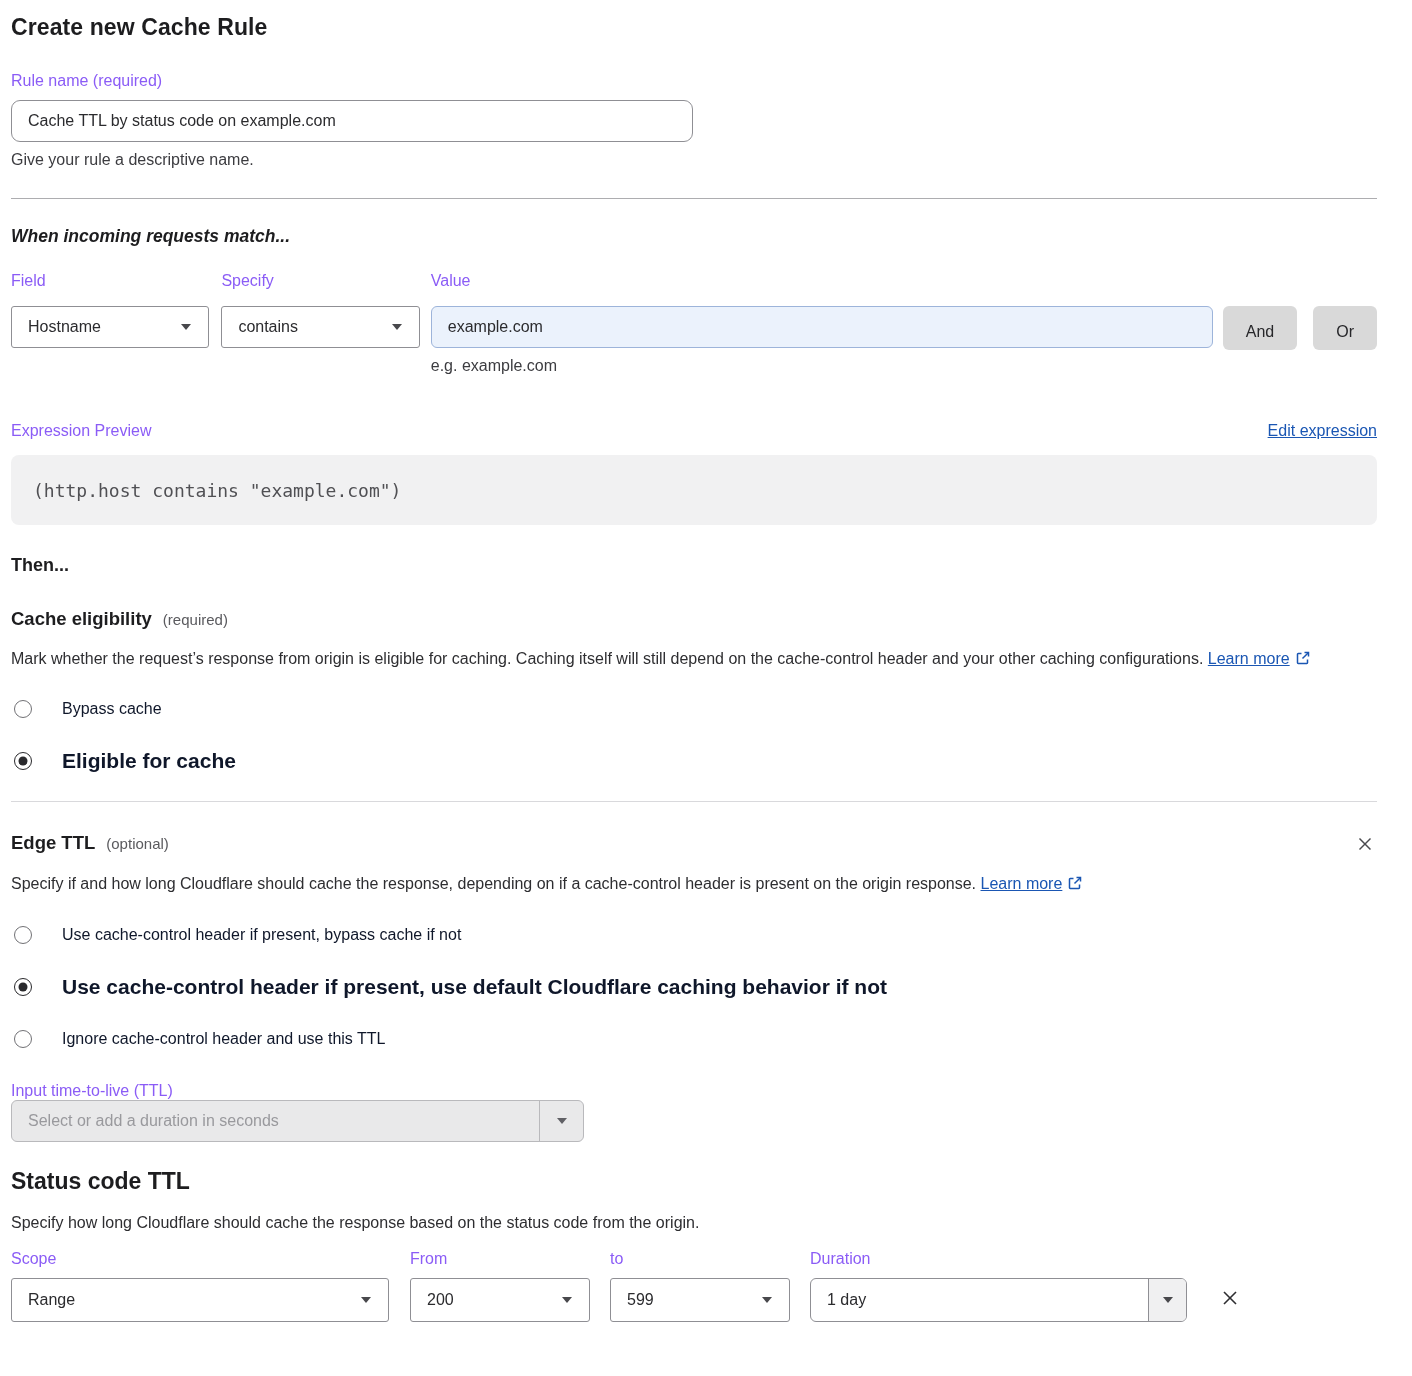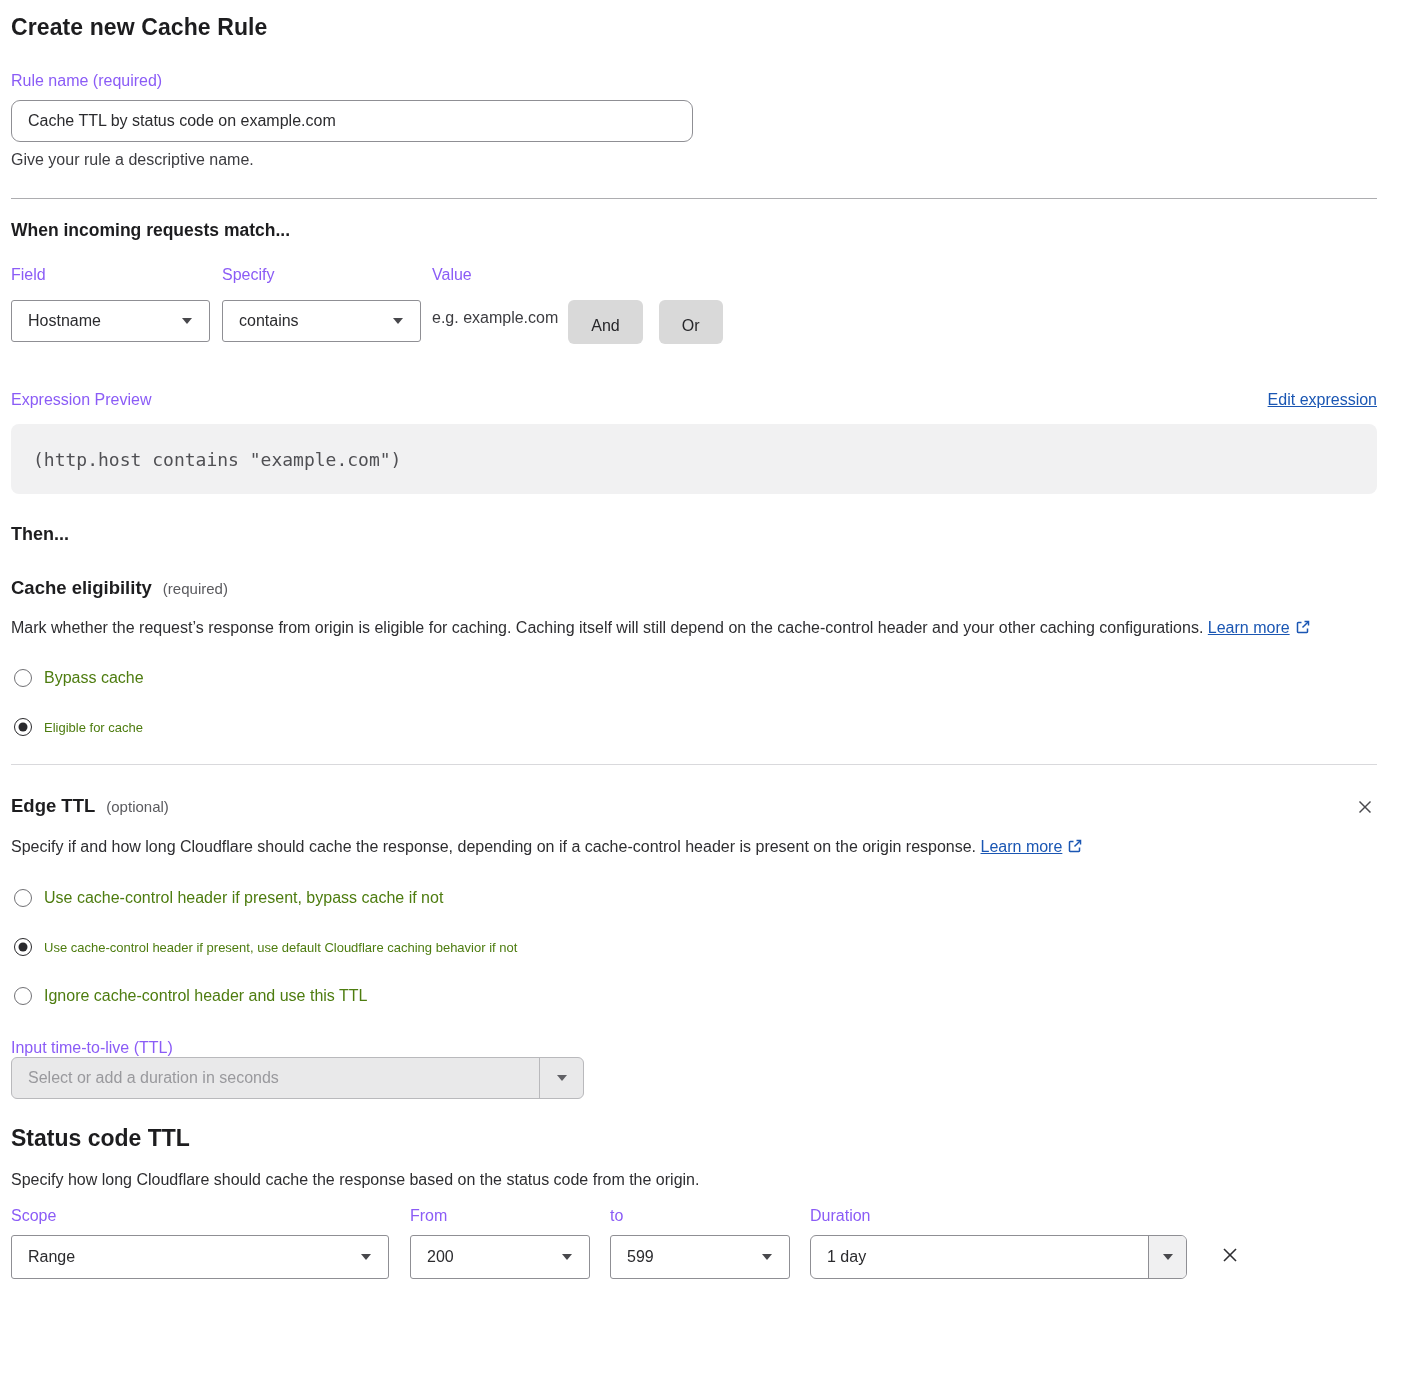--- a/index.html
+++ b/index.html
@@ -28,21 +28,21 @@
   }
   .helper { font-size: 16px; color: #3c3c40; margin-top: 9px; }
 
   .divider { border: none; border-top: 1px solid #adadb0; margin-top: 29px; }
   .divider.light { border-top-color: #d9d9dc; }
 
   .section-heading { font-size: 17.5px; font-weight: 700; color: #1d1d1f; }
   .sub-tag { font-size: 15px; font-weight: 400; color: #5a5a5e; margin-left: 11px; }
 
   
-  .match-heading { margin-top: 21px; margin-bottom: 24px; }
+  .match-heading { margin-top: 27px; margin-bottom: 24px; font-style: italic; }
   .controls-row { display: flex; align-items: flex-start; }
   .control-stack { display: flex; flex-direction: column; }
   .label-spacer { height: 35px; }
 
   .select {
     height: 42px; background: #fff;
     border: 1px solid #8f8f94; border-radius: 3px;
     display: flex; align-items: center; justify-content: space-between;
     padding: 0 17px 0 16px; font-size: 16px; color: #2b2b2e; cursor: pointer;
   }
@@ -90,22 +90,22 @@
     width: 18px; height: 18px; border-radius: 50%;
     border: 1.5px solid #717175; background: #fff; flex: none;
     margin-left: 3px; position: relative;
   }
   .radio.checked { border-color: #29292c; }
   .radio.checked::after {
     content: ""; position: absolute; left: 50%; top: 50%;
     width: 9px; height: 9px; border-radius: 50%; background: #29292c;
     transform: translate(-50%, -50%);
   }
-  .radio-label { font-size: 16px; color: #4d7c0f; margin-left: 12px; }
-  .radio-label.bold { font-weight: 400; font-size: 13px; }
+  .radio-label { font-size: 16px; color: #0f172a; margin-left: 30px; }
+  .radio-label.bold { font-weight: 700; font-size: 21px; }
 
   
   .edge-heading-row { display: flex; justify-content: space-between; align-items: flex-start; margin-top: 30px; }
   .close-btn { background: none; border: none; cursor: pointer; padding: 2px; line-height: 0; }
 
   .ttl-label { margin-top: 33px; }
   .combo-disabled {
     width: 573px; height: 42px; background: #e9e9ea;
     border: 1px solid #b9b9bc; border-radius: 6px;
     display: flex; overflow: hidden; cursor: default;
@@ -161,20 +161,21 @@
     </div>
     <div class="control-stack" style="width:199px; margin-right:11px;">
       <label class="field-label mb16">Specify</label>
       <div class="select">
         <span>contains</span>
         <span class="caret"></span>
       </div>
     </div>
     <div class="control-stack" style="margin-right:10px;">
       <label class="field-label mb16">Value</label>
+      <input class="value-input" type="text" value="example.com" style="">
       <div class="helper">e.g. example.com</div>
     </div>
     <div class="control-stack" style="margin-right:16px;">
       <div class="label-spacer"></div>
       <button class="chip-btn">And</button>
     </div>
     <div class="control-stack">
       <div class="label-spacer"></div>
       <button class="chip-btn">Or</button>
     </div>

